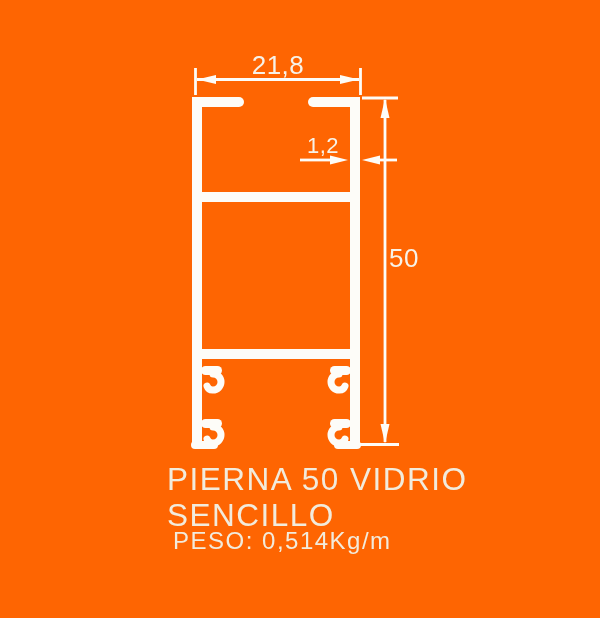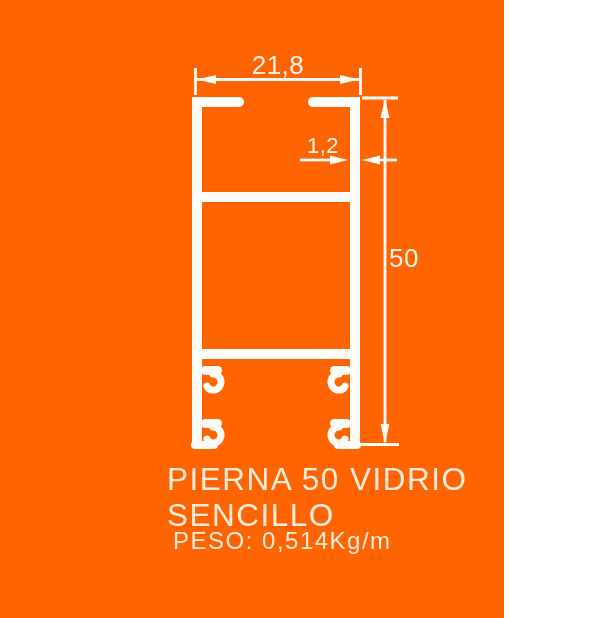--- a/index.html
+++ b/index.html
@@ -1,18 +1,18 @@
 <!DOCTYPE html>
 <html><head>
 <meta charset="utf-8">
 <style>
   html,body{margin:0;padding:0;}
   .stage{
     position:relative;
-    width:504px;height:618px;
+    width:600px;height:618px;
     overflow:hidden;
     background:#84cc16;
     font-family:"Liberation Sans", sans-serif;
   }
   svg{display:block;}
   .dim-label{
     font-family:"Liberation Sans", sans-serif;
     font-size:26px;
     letter-spacing:0.5px;
   }

